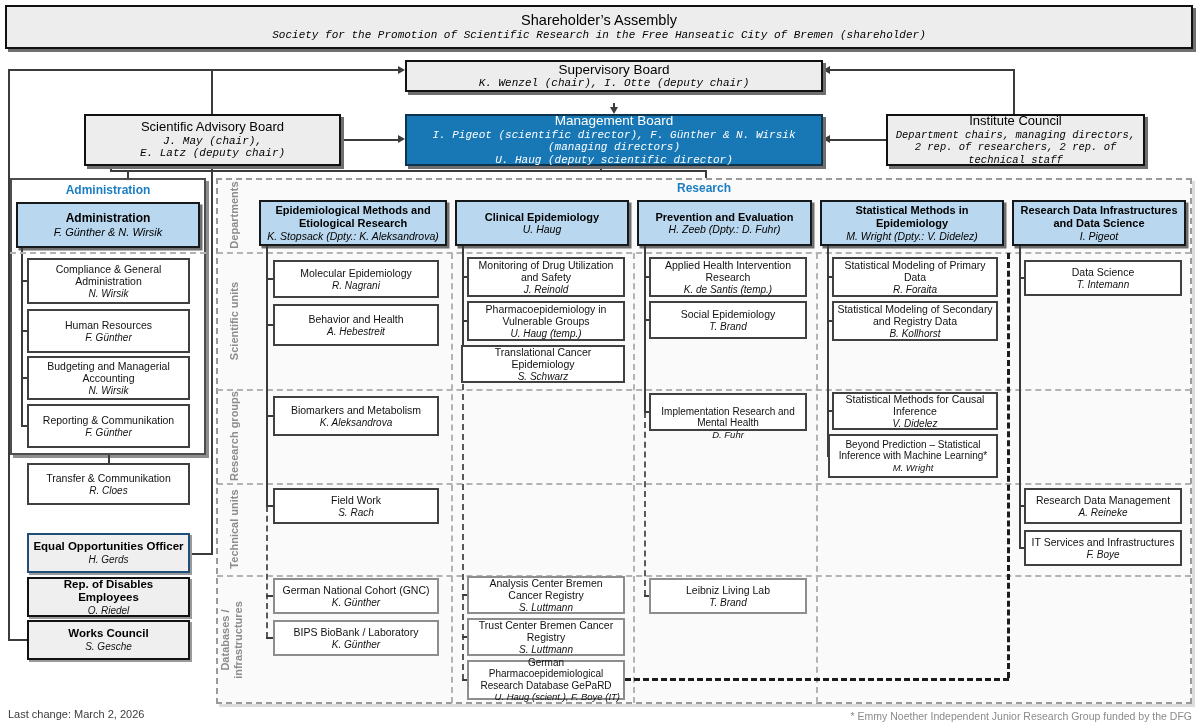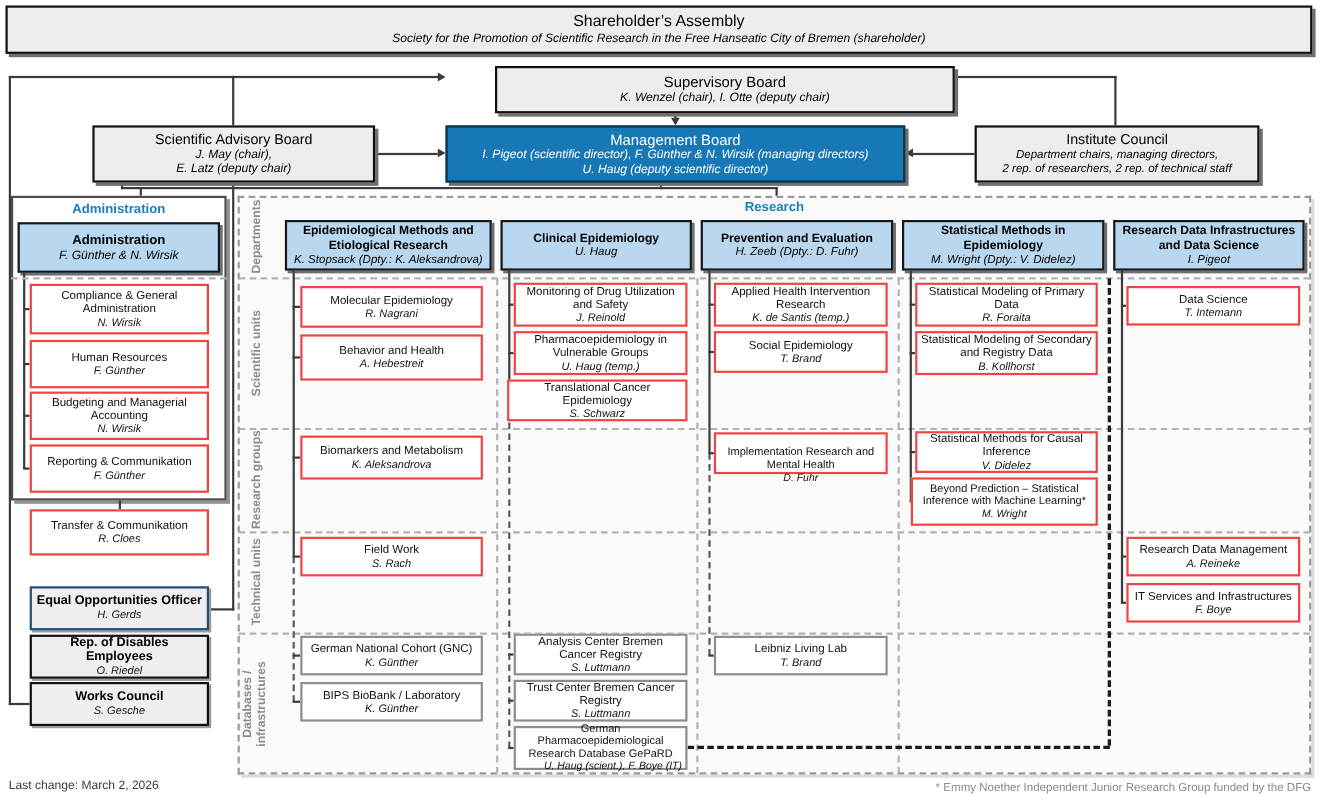--- a/index.html
+++ b/index.html
@@ -12,28 +12,28 @@
   .sepv{position:absolute;width:0;border-left:2px dashed #b3b3b3;}
   .bdv{position:absolute;width:0;border-left:3px dashed #1c1c1c;}
   .bdh{position:absolute;height:0;border-top:3px dashed #1c1c1c;}
   .arr-r{position:absolute;width:0;height:0;border-top:4px solid transparent;border-bottom:4px solid transparent;border-left:7px solid #3b3b3b;}
   .arr-l{position:absolute;width:0;height:0;border-top:4px solid transparent;border-bottom:4px solid transparent;border-right:7px solid #3b3b3b;}
   .arr-d{position:absolute;width:0;height:0;border-left:4px solid transparent;border-right:4px solid transparent;border-top:7px solid #3b3b3b;}
   .box{position:absolute;box-sizing:border-box;display:flex;flex-direction:column;justify-content:center;align-items:center;text-align:center;background:#fff;padding:1px 3px;line-height:1.15;}
   .gray3d{background:#ededed;border:2px solid #111;box-shadow:3px 3px 0 #6f6f6f;}
   .blue3d{background:#1878b6;border:2px solid #0e334c;box-shadow:3px 3px 0 #6f6f6f;color:#fff;}
   .dept{background:#b9d7ee;border:2px solid #15191c;box-shadow:2.5px 2.5px 0 #6f6f6f;}
-  .unit{border:2px solid #ef4444;}
+  .unit{border:2px solid #404040;}
   .db{border:2px solid #8d8d8d;}
   .offb{background:#efefef;border:2px solid #1f4e79;box-shadow:2px 2px 0 #9a9a9a;}
   .offd{background:#efefef;border:2px solid #111;box-shadow:2px 2px 0 #9a9a9a;}
   .panel{position:absolute;box-sizing:border-box;background:#fff;border:2px solid #4d4d4d;box-shadow:3px 3px 0 #8e8e8e;}
   .rescont{position:absolute;box-sizing:border-box;background:#fafafa;border:2px dashed #9a9a9a;box-shadow:3px 3px 0 #dcdcdc;}
   .bt{font-weight:normal;font-size:13.5px;}
-  .bs{font-style:italic;font-size:11px;}
+  .bs{font-style:italic;font-size:11px;font-family:Liberation Mono, monospace;}
   .dt{font-weight:bold;font-size:11px;}
   .dn{font-style:italic;font-size:10.5px;}
   .ut{font-size:10.5px;color:#111;}
   .un{font-style:italic;font-size:10px;color:#111;margin-top:1px;}
   .ot{font-weight:bold;font-size:11.5px;}
   .seclabel{position:absolute;font-weight:bold;font-size:12px;color:#1b7ec2;text-align:center;}
   .vlabel{position:absolute;height:20px;line-height:20px;color:#8c8c8c;font-weight:bold;font-size:11px;text-align:center;transform:rotate(-90deg);white-space:nowrap;}
   .vlabel2{position:absolute;height:28px;line-height:13px;color:#8c8c8c;font-weight:bold;font-size:11px;text-align:center;transform:rotate(-90deg);}
   .foot{position:absolute;font-size:11px;color:#3c3c3c;}
   .footr{position:absolute;font-size:10.5px;color:#8a8a8a;text-align:right;}
@@ -71,21 +71,21 @@
   <i class="v" style="left:127px;top:170px;height:8px;"></i>
   <i class="v" style="left:705px;top:170px;height:27px;"></i>
 
   <i class="h" style="left:353px;top:195px;width:746px;"></i>
   <i class="v" style="left:353px;top:195px;height:5px;"></i>
   <i class="v" style="left:541px;top:195px;height:5px;"></i>
   <i class="v" style="left:723px;top:195px;height:5px;"></i>
   <i class="v" style="left:911px;top:195px;height:5px;"></i>
   <i class="v" style="left:1097px;top:195px;height:5px;"></i>
 
-  <div class="box gray3d" style="left:405px;top:60px;width:418px;height:43px;margin-left:45px;">
+  <div class="box gray3d" style="left:405px;top:60px;width:418px;height:32px;">
     <div class="bt">Supervisory Board</div>
     <div class="bs">K. Wenzel (chair), I. Otte (deputy chair)</div>
   </div>
 
   <div class="box gray3d" style="left:84px;top:114px;width:257px;height:52px;">
     <div class="bt" style="font-size:13px;">Scientific Advisory Board</div>
     <div class="bs">J. May (chair),</div>
     <div class="bs">E. Latz (deputy chair)</div>
   </div>
 

